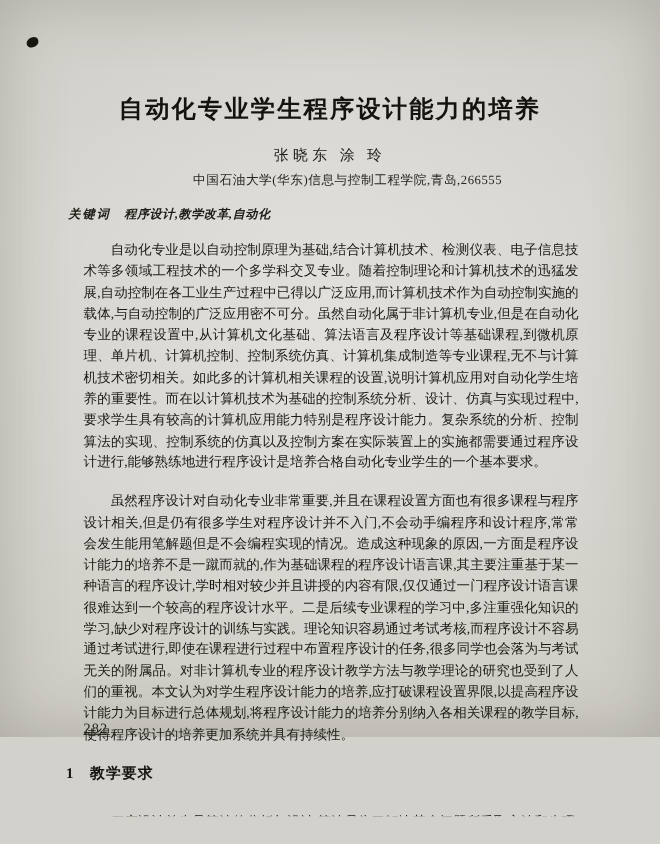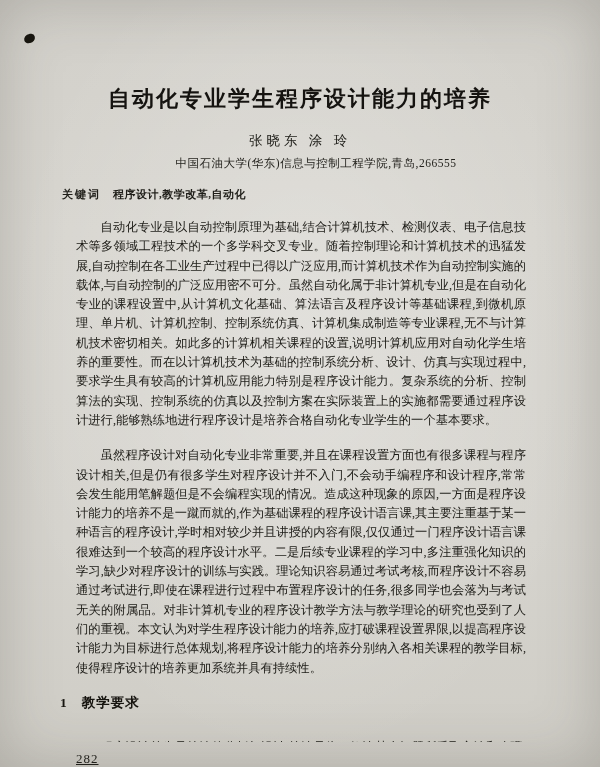--- a/index.html
+++ b/index.html
@@ -10,21 +10,21 @@
     width: 600px;
     height: 767px;
     overflow: hidden;
     background: #d3d1cb;
     font-family: "Liberation Serif", "DejaVu Serif", serif;
     color: #1c1b18;
   }
   .scan-page {
     position: relative;
     width: 600px;
-    height: 767px;
+    height: 670px;
     background:
       radial-gradient(ellipse at 50% 45%, rgba(255,255,255,0.28) 0%, rgba(255,255,255,0.0) 70%),
       linear-gradient(180deg, #d2d0ca 0%, #d7d5cf 30%, #d5d3cd 70%, #cfcdc6 100%);
     box-shadow: inset 0 0 60px rgba(70,68,60,0.25);
   }
   .ink-blot {
     position: absolute;
     left: 24px;
     top: 34px;
     width: 11px;
@@ -68,20 +68,21 @@
     font-weight: bold;
     margin-right: 8px;
     letter-spacing: 3px;
   }
   .keywords {
     margin: 16px 62px 0 62px;
     font-size: 11px;
     font-weight: bold;
     letter-spacing: 0.5px;
     color: #1e1d18;
+    font-style: italic;
   }
   .keywords .label {
     margin-right: 12px;
     letter-spacing: 2px;
   }
   .body-block {
     margin: 14px 58px 0 60px;
   }
   .body-para {
     margin: 16px;

